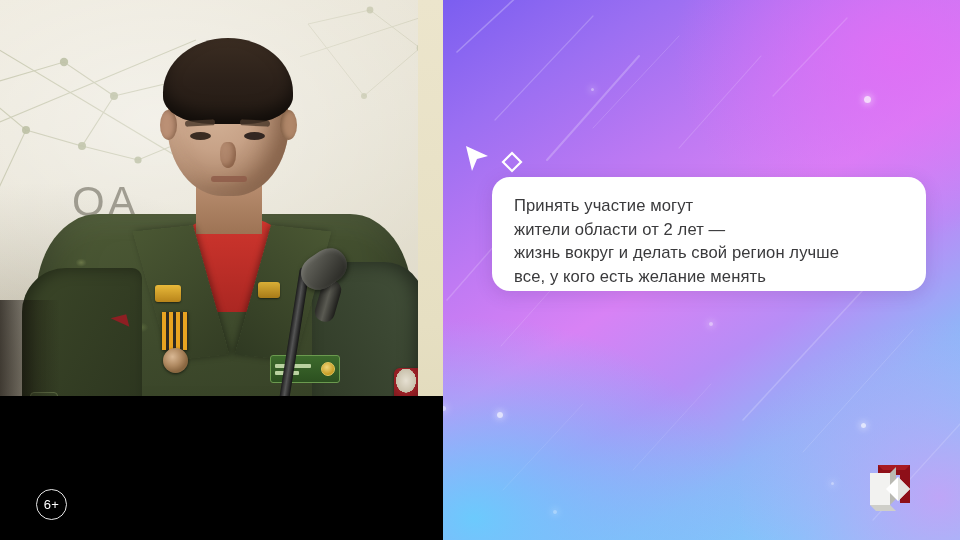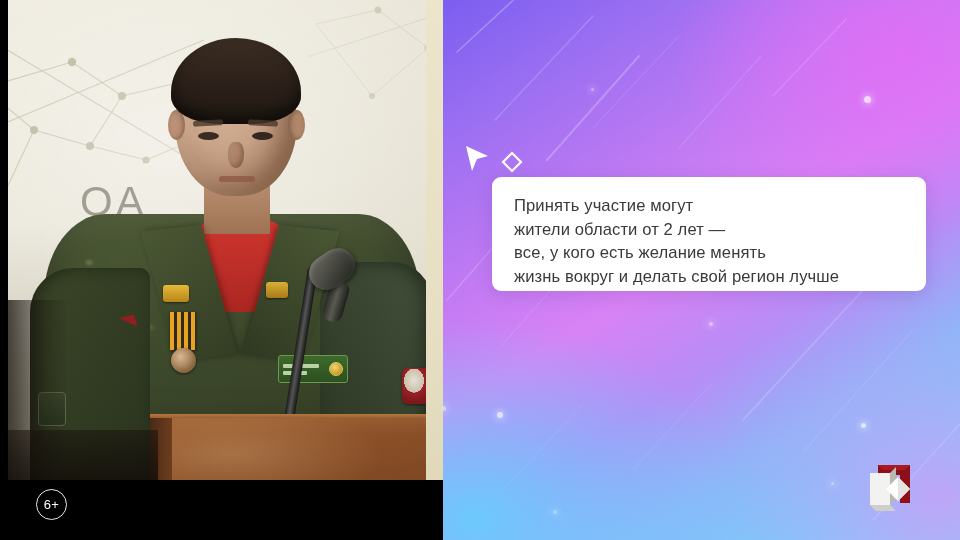--- a/index.html
+++ b/index.html
@@ -7,21 +7,21 @@
     width:960px; height:540px; overflow:hidden;
     font-family:"Liberation Sans", sans-serif;
     background:#000;
   }
   .stage {
     position:relative; width:960px; height:540px; overflow:hidden;
   }
 
   
   .photo-panel {
-    position:absolute; left:8px; top:0; width:443px; height:480px;
+    position:absolute; left:0; top:0; width:443px; height:396px;
     overflow:hidden;
     background:#e9e6da;
   }
   
   .wall {
     position:absolute; inset:0;
     background:
       linear-gradient(160deg, #eeeade 0%, #e7e3d5 45%, #ddd8c6 100%);
   }
   
@@ -288,21 +288,21 @@
   .sp { position:absolute; border-radius:50%; background:rgba(255,255,255,.85);
         box-shadow:0 0 6px 2px rgba(255,255,255,.45); }
 
   
   .cursor-arrow { position:absolute; left:464px; top:144px; z-index:12; }
   .diamond { position:absolute; left:500px; top:150px; z-index:12; }
 
   
   .text-card {
     position:absolute; left:492px; top:177px; width:434px; height:114px;
-    background:#fff; border-radius:9px;
+    background:#fff; border-radius:18px;
     box-shadow:0 4px 18px rgba(70,40,120,.16);
     padding:17px 20px 0 22px;
     z-index:20;
   }
   .text-card .line {
     color:#3a3a3c; font-size:16.6px; line-height:23.5px;
     letter-spacing:.1px; white-space:nowrap;
     font-family:"Liberation Sans", sans-serif;
   }
 
@@ -449,22 +449,22 @@
   <svg class="cursor-arrow" width="26" height="30" viewBox="0 0 26 30">
     <path d="M2 2 L24 12 L13 15 L8 27 Z" fill="#ffffff"></path>
   </svg>
   <svg class="diamond" width="24" height="24" viewBox="0 0 24 24">
     <path d="M12 3 L21 12 L12 21 L3 12 Z" fill="none" stroke="#ffffff" stroke-width="2.2"></path>
   </svg>
 
   <div class="text-card">
     <div class="line">Принять участие могут</div>
     <div class="line">жители области от 2 лет —</div>
+    <div class="line">жизнь вокруг и делать свой регион лучше</div>
     <div class="line">все, у кого есть желание менять</div>
-    <div class="line">жизнь вокруг и делать свой регион лучше</div>
   </div>
 
   <svg class="logo" viewBox="0 0 52 54">
 
     <path d="M14 6 H46 V44 H36 V16 H14 Z" fill="#8e0f18"></path>
     <path d="M14 6 H46 L41 11 H19 Z" fill="#a81b22"></path>
 
     <path d="M6 14 H26 V46 H6 Z" fill="#f2f2f0"></path>
     <path d="M6 46 L12 52 H32 L26 46 Z" fill="#cfcfc9"></path>
     <path d="M26 14 L32 8 V40 L26 46 Z" fill="#b9b9b2"></path>

